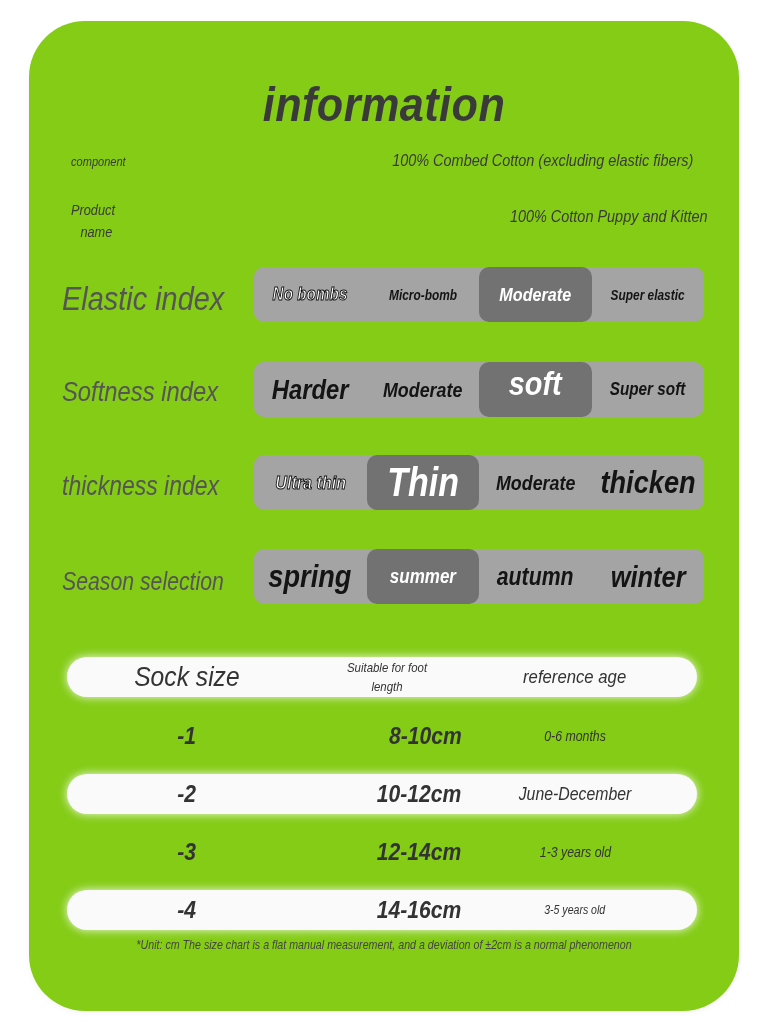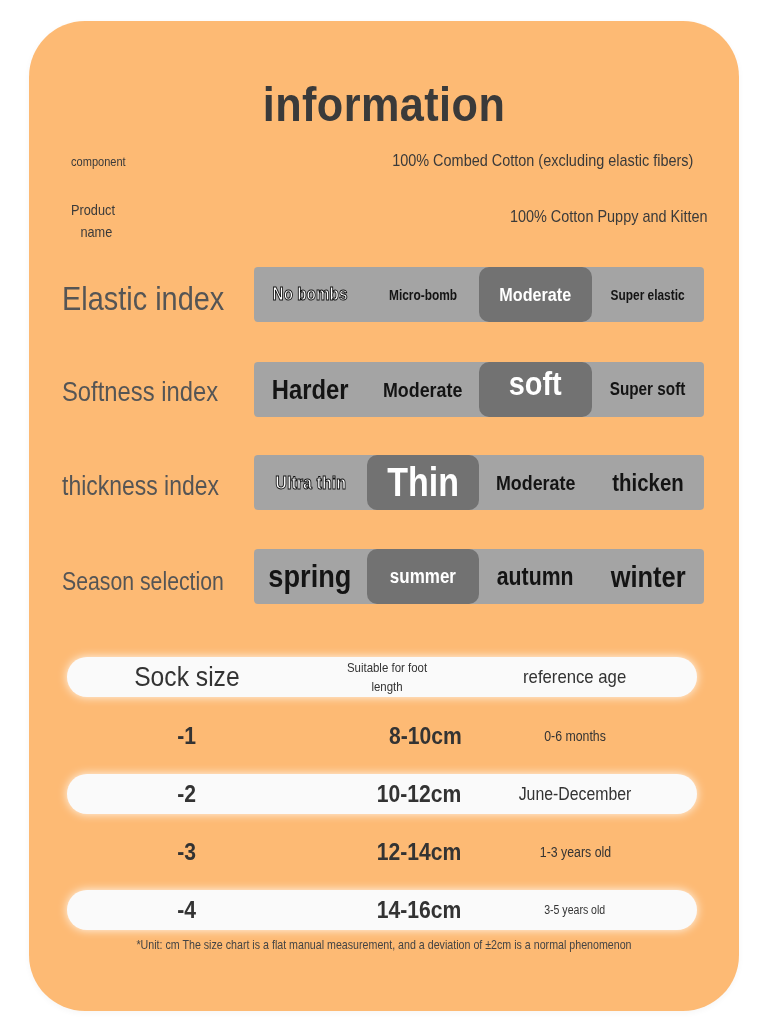--- a/index.html
+++ b/index.html
@@ -1,33 +1,34 @@
 <!DOCTYPE html>
 <html><head>
 <meta charset="utf-8">
 <style>
   * { box-sizing: border-box; margin: 0; padding: 0; }
   html, body { width: 768px; height: 1024px; background: #ffffff; overflow: hidden; }
   body { font-family: "Liberation Sans", "DejaVu Sans", sans-serif; color: #333; position: relative; }
   .card {
     position: absolute; left: 29px; top: 21px; width: 710px; height: 990px;
-    background: #fdba74; border-radius: 56px;
+    background: #84cc16; border-radius: 56px;
     box-shadow: 0 2px 6px rgba(0,0,0,0.04);
+    font-style: italic;
   }
   .title {
     position: absolute; left: 0; right: 0; top: 56px; text-align: center;
     font-size: 48px; font-weight: bold; color: #3a3a3a; letter-spacing: 0.5px;
     transform: scaleX(0.9);
   }
   .info-label { position: absolute; font-size: 13px; color: #3a3a3a; text-align: center; line-height: 22px; transform: scaleX(0.85); transform-origin: left center; }
   .info-value { position: absolute; font-size: 17px; color: #3a3a3a; transform: scaleX(0.85); transform-origin: right center; text-align: right; white-space: nowrap; }
   .index-label { position: absolute; left: 33px; color: #555; transform: scaleX(0.85); transform-origin: left center; white-space: nowrap; }
   .bar {
     position: absolute; left: 225px; width: 450px; height: 55px;
-    background: #a4a4a4; border-radius: 4px; display: flex;
+    background: #a4a4a4; border-radius: 10px; display: flex;
   }
   .seg { position: relative; flex: 1; display: flex; align-items: center; justify-content: center; color: #141414; white-space: nowrap; }
   .seg span { display: inline-block; transform: scaleX(0.85); }
   .seg.active { background: #727272; border-radius: 10px; color: #fff; }
   .outlined span { color: #fff; -webkit-text-stroke: 1px #111; font-weight: bold; }
   .sz-row {
     position: absolute; left: 38px; width: 630px; height: 40px; border-radius: 20px;
   }
   .sz-row.band { background: #fafafa; box-shadow: 0 0 10px rgba(255,255,255,0.9); }
   .cell { position: absolute; top: 0; height: 100%; display: flex; align-items: center; justify-content: center; text-align: center; color: #333; }
@@ -90,21 +91,21 @@
   <div class="bar" style="top:434px;">
     <div class="seg outlined" style="font-size:19px;">
         <span>Ultra thin</span>
       </div>
     <div class="seg active" style="font-size:40px; font-weight:bold;">
         <span>Thin</span>
       </div>
     <div class="seg" style="font-size:21px; font-weight:bold;">
         <span>Moderate</span>
       </div>
-    <div class="seg" style="font-size:24px; font-weight:bold;">
+    <div class="seg" style="font-size:32px; font-weight:bold;">
         <span>thicken</span>
       </div>
   </div>
 
   <div class="index-label" style="top:546px; font-size:25px;">Season selection</div>
   <div class="bar" style="top:528px;">
     <div class="seg" style="font-size:32px; font-weight:bold;">
         <span>spring</span>
       </div>
     <div class="seg active" style="font-size:20px; font-weight:bold;">

